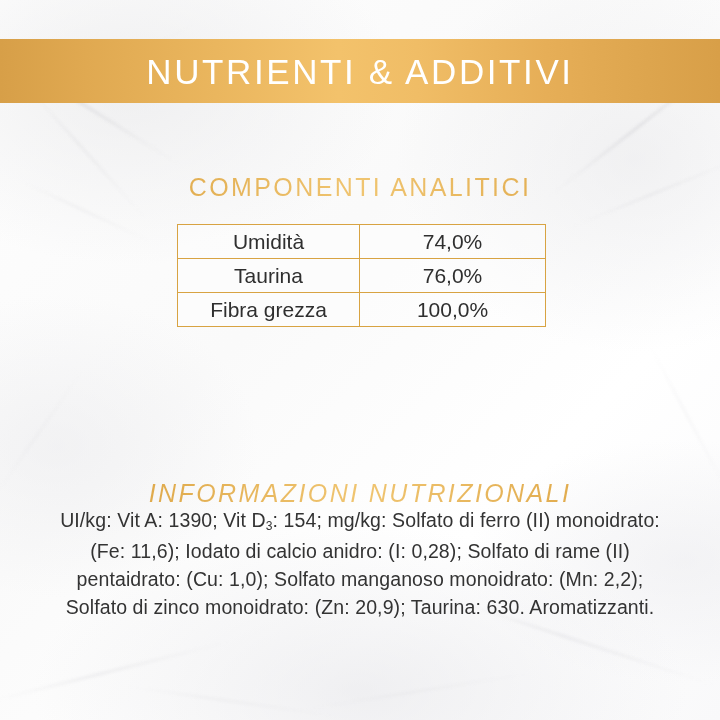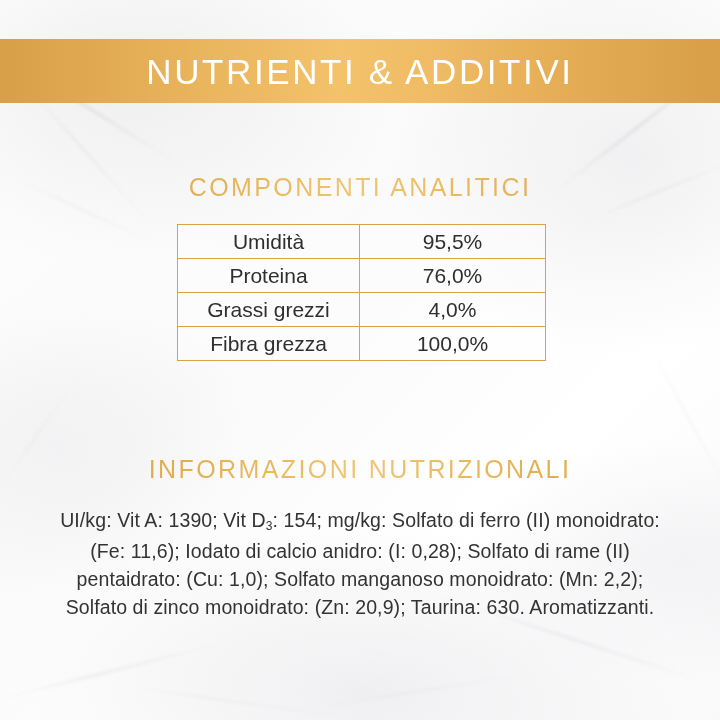--- a/index.html
+++ b/index.html
@@ -92,21 +92,21 @@
     font-weight: 400;
     letter-spacing: 2.4px;
     white-space: nowrap;
     background: linear-gradient(to right, #d6a043 0%, #e0ab4d 22%, #f0c571 50%, #e2ad50 78%, #d49e42 100%);
     -webkit-background-clip: text;
     background-clip: text;
     color: transparent;
     -webkit-text-fill-color: transparent;
   }
   #heading-componenti { top: 165px; margin-top: 8px; }
-  #heading-informazioni { top: 455px; }
+  #heading-informazioni { top: 479px; font-style: italic; }
 
   
   .nutri-table {
     position: absolute;
     left: 177px;
     top: 224px;
     width: 366px;
     border-collapse: collapse;
     table-layout: fixed;
   }
@@ -165,29 +165,25 @@
   <div class="banner">
     <div class="banner-title">NUTRIENTI &amp; ADDITIVI</div>
   </div>
 
   <div class="section-heading" id="heading-componenti">COMPONENTI ANALITICI</div>
 
   <table class="nutri-table">
     <tbody>
       <tr>
         <td class="col-name">Umidità</td>
-        <td class="col-value">95,5%</td>
+        <td class="col-value">74,0%</td>
       </tr>
       <tr>
-        <td class="col-name">Proteina</td>
+        <td class="col-name">Taurina</td>
         <td class="col-value">76,0%</td>
-      </tr>
-      <tr>
-        <td class="col-name">Grassi grezzi</td>
-        <td class="col-value">4,0%</td>
       </tr>
       <tr>
         <td class="col-name">Fibra grezza</td>
         <td class="col-value">100,0%</td>
       </tr>
     </tbody>
   </table>
 
   <div class="section-heading" id="heading-informazioni">INFORMAZIONI NUTRIZIONALI</div>
 

